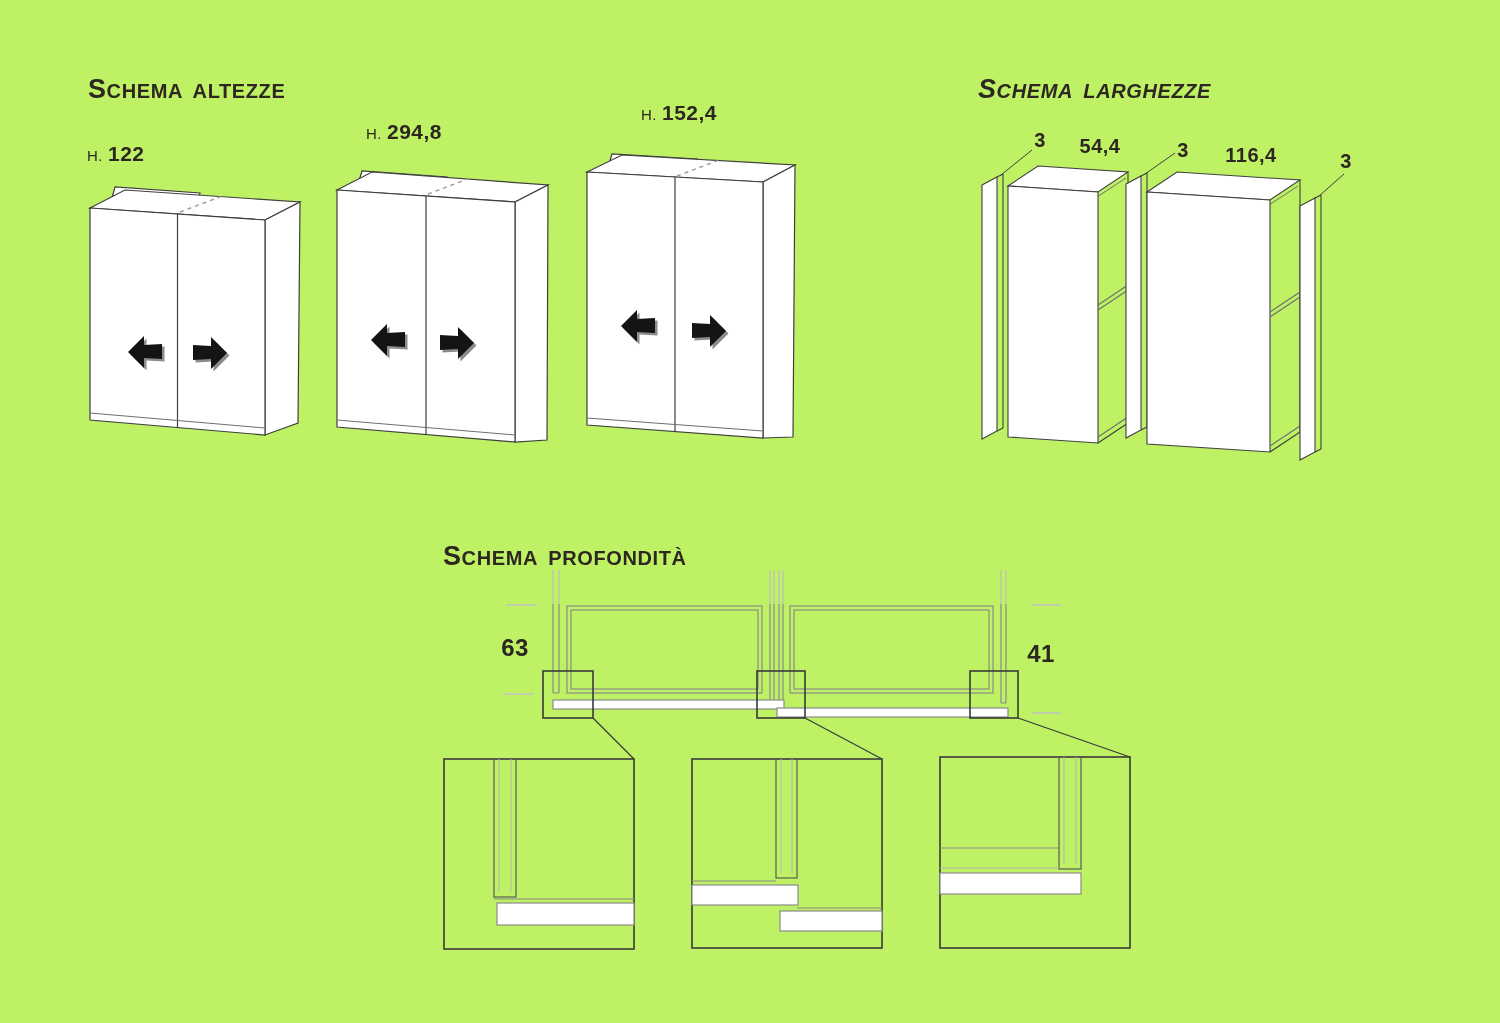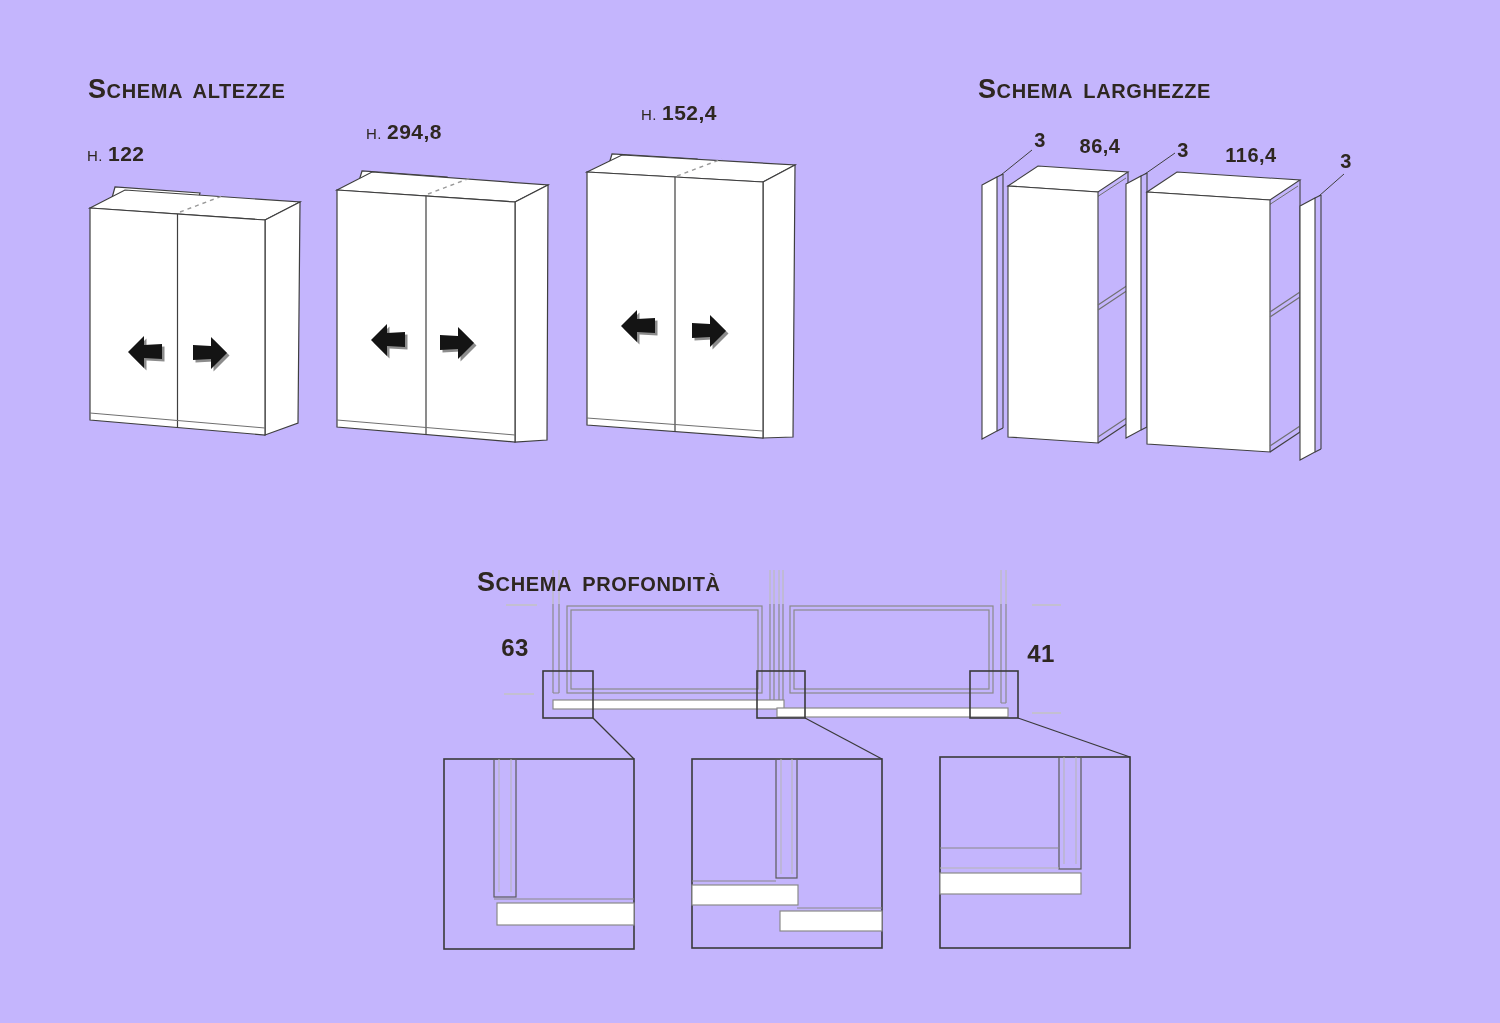--- a/index.html
+++ b/index.html
@@ -1,16 +1,16 @@
 <!DOCTYPE html>
 <html><head>
 <meta charset="utf-8">
 <style>
   html,body{margin:0;padding:0;background:#ffffff;}
-  #stage{position:relative;width:1500px;height:1023px;background:#c4b5fd;overflow:hidden;
+  #stage{position:relative;width:1500px;height:1023px;background:#bef264;overflow:hidden;
          font-family:"Liberation Sans","DejaVu Sans",sans-serif;color:#2e2721;}
   svg{position:absolute;left:0;top:0;}
   .schema-title{position:absolute;font-size:20px;font-weight:bold;letter-spacing:.6px;word-spacing:5px;
                 text-transform:uppercase;color:#2e2721;white-space:nowrap;}
   .schema-title::first-letter{font-size:27px;}
   .h-label{position:absolute;display:flex;align-items:baseline;gap:5px;white-space:nowrap;}
   .h-prefix{font-size:15px;font-weight:normal;letter-spacing:.5px;}
   .h-value{font-size:21px;font-weight:bold;letter-spacing:.5px;}
   .dim-label{position:absolute;font-size:20px;font-weight:bold;text-align:center;letter-spacing:.5px;}
   .depth-label{position:absolute;font-size:24px;font-weight:bold;text-align:center;letter-spacing:.5px;}
@@ -189,38 +189,38 @@
         <rect x="1059" y="757" width="22" height="112" stroke="#5a5a5a" stroke-width="1.2"></rect>
         <path d="M1064,757 V864 M1076,757 V864" stroke="#b5b5b5" stroke-width="1"></path>
         <line x1="940" y1="848" x2="1059" y2="848" stroke="#8a8a8a" stroke-width="1.2"></line>
         <line x1="940" y1="868" x2="1059" y2="868" stroke="#b5b5b5" stroke-width="1"></line>
         <rect x="940" y="873" width="141" height="21" stroke="#8a8a8a" stroke-width="1.2" fill="white"></rect>
       </g>
     </g>
   </svg>
 
   <div class="schema-title" style="left:88px;top:74px;">Schema altezze</div>
-  <div class="schema-title" style="left:978px;top:74px;">Schema larghezze</div>
-  <div class="schema-title" style="left:443px;top:567px;margin-left:34px;">Schema profondità</div>
+  <div class="schema-title" style="left:978px;top:74px;font-style:italic;">Schema larghezze</div>
+  <div class="schema-title" style="left:443px;top:541px;">Schema profondità</div>
 
   <div class="h-label" style="left:87px;top:142px;">
     <span class="h-prefix">H.</span>
     <span class="h-value">122</span>
   </div>
   <div class="h-label" style="left:366px;top:120px;">
     <span class="h-prefix">H.</span>
     <span class="h-value">294,8</span>
   </div>
   <div class="h-label" style="left:641px;top:101px;">
     <span class="h-prefix">H.</span>
     <span class="h-value">152,4</span>
   </div>
 
   <div class="dim-label" style="left:1028px;top:129px;width:24px;">3</div>
-  <div class="dim-label" style="left:1063px;top:135px;width:74px;">86,4</div>
+  <div class="dim-label" style="left:1063px;top:135px;width:74px;">54,4</div>
   <div class="dim-label" style="left:1171px;top:139px;width:24px;">3</div>
   <div class="dim-label" style="left:1210px;top:144px;width:82px;">116,4</div>
   <div class="dim-label" style="left:1334px;top:150px;width:24px;">3</div>
 
   <div class="depth-label" style="left:498px;top:634px;width:34px;">63</div>
   <div class="depth-label" style="left:1024px;top:640px;width:34px;">41</div>
 
 </div>
 
 </body></html>

